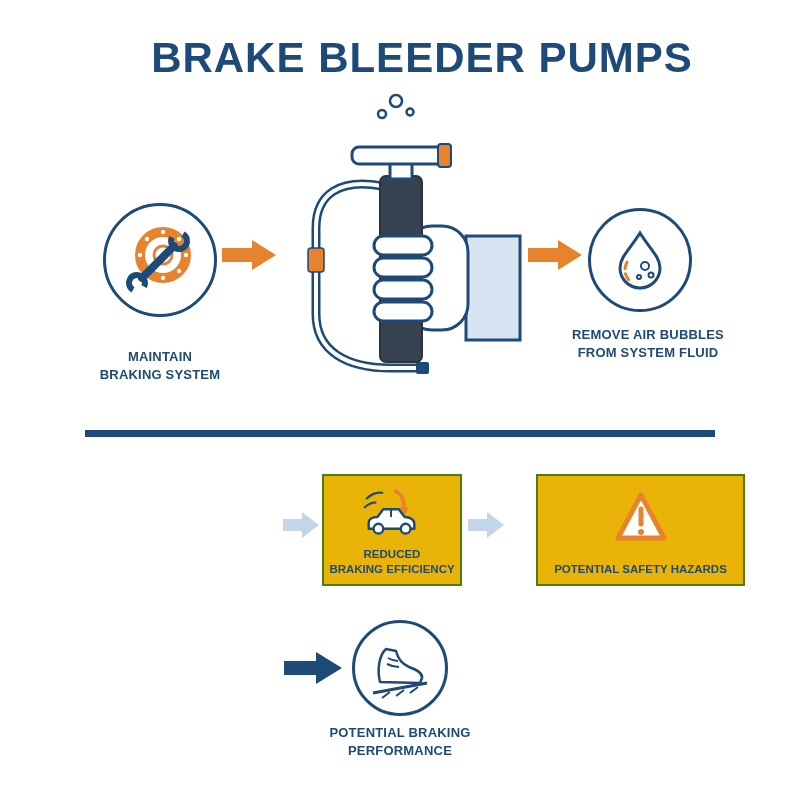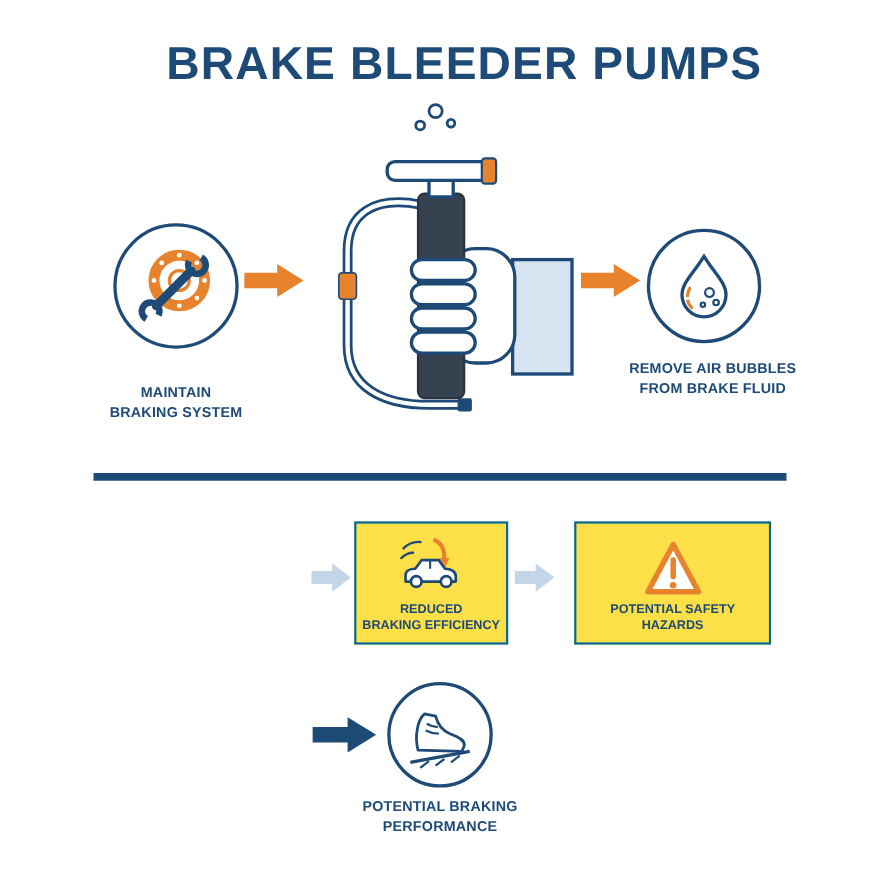--- a/index.html
+++ b/index.html
@@ -20,24 +20,24 @@
   .label-left   { left:78px;  top:322px; width:164px;margin-top:26px; }
   .label-right  { left:552px; top:326px; width:192px; }
   .label-result { left:300px; top:724px; width:200px; font-size:13px; }
 
   .arrow { position:absolute; }
 
   .pump-wrap { position:absolute; left:278px; top:90px; width:260px; height:300px; }
 
   .divider { position:absolute; left:85px; top:430px; width:630px; height:7px; background:#1d4a77; }
 
-  .box { position:absolute; border:2px solid #0369a1; background:#fde047; }
+  .box { position:absolute; border:2px solid #4d7c0f; background:#eab308; }
   .box-1 { left:124px; top:474px; width:153px; height:112px; }
   .box-2 { left:322px; top:474px; width:140px; height:112px; }
-  .box-3 { left:522px; top:474px; width:179px; height:112px; }
+  .box-3 { left:536px; top:474px; width:209px; height:112px; }
   .box-icon { position:absolute; top:6px; left:0; right:0; height:72px;
               display:flex; align-items:center; justify-content:center; }
   .box-label { position:absolute; bottom:7px; left:2px; right:2px; text-align:center;
                color:#1d4a77; font-weight:700; font-size:11.5px; line-height:1.3;
                white-space:pre-line; }
 </style>
 </head>
 <body>
 
 <div class="canvas">
@@ -107,21 +107,21 @@
   <div class="circle circle-right">
     <svg width="98" height="98" viewBox="-49 -49 98 98">
       <path d="M0,-27 C10,-11 20,-3 20,8 A20,20 0 1,1 -20,8 C-20,-3 -10,-11 0,-27 Z" fill="#fff" stroke="#1d4a77" stroke-width="3"></path>
       <circle cx="5" cy="6" r="4" fill="none" stroke="#1d4a77" stroke-width="2"></circle>
       <circle cx="11" cy="15" r="2.5" fill="none" stroke="#1d4a77" stroke-width="2"></circle>
       <circle cx="-1" cy="17" r="2" fill="none" stroke="#1d4a77" stroke-width="2"></circle>
       <path d="M-13,2 C-16,8 -16,15 -11,20" fill="none" stroke="#e8832d" stroke-width="3" stroke-linecap="round" stroke-dasharray="7 5"></path>
     </svg>
   </div>
   <div class="label label-right">REMOVE AIR BUBBLES
-FROM BRAKE FLUID</div>
+FROM SYSTEM FLUID</div>
 
   <div class="divider"></div>
 
 
   <svg class="arrow" style="left:283px; top:512px;" width="36" height="26" viewBox="0 0 36 26">
     <polygon points="0,7 19,7 19,0 36,13 19,26 19,19 0,19" fill="#c3d6e8"></polygon>
   </svg>
 
   <div class="box box-2">
     <div class="box-icon">

